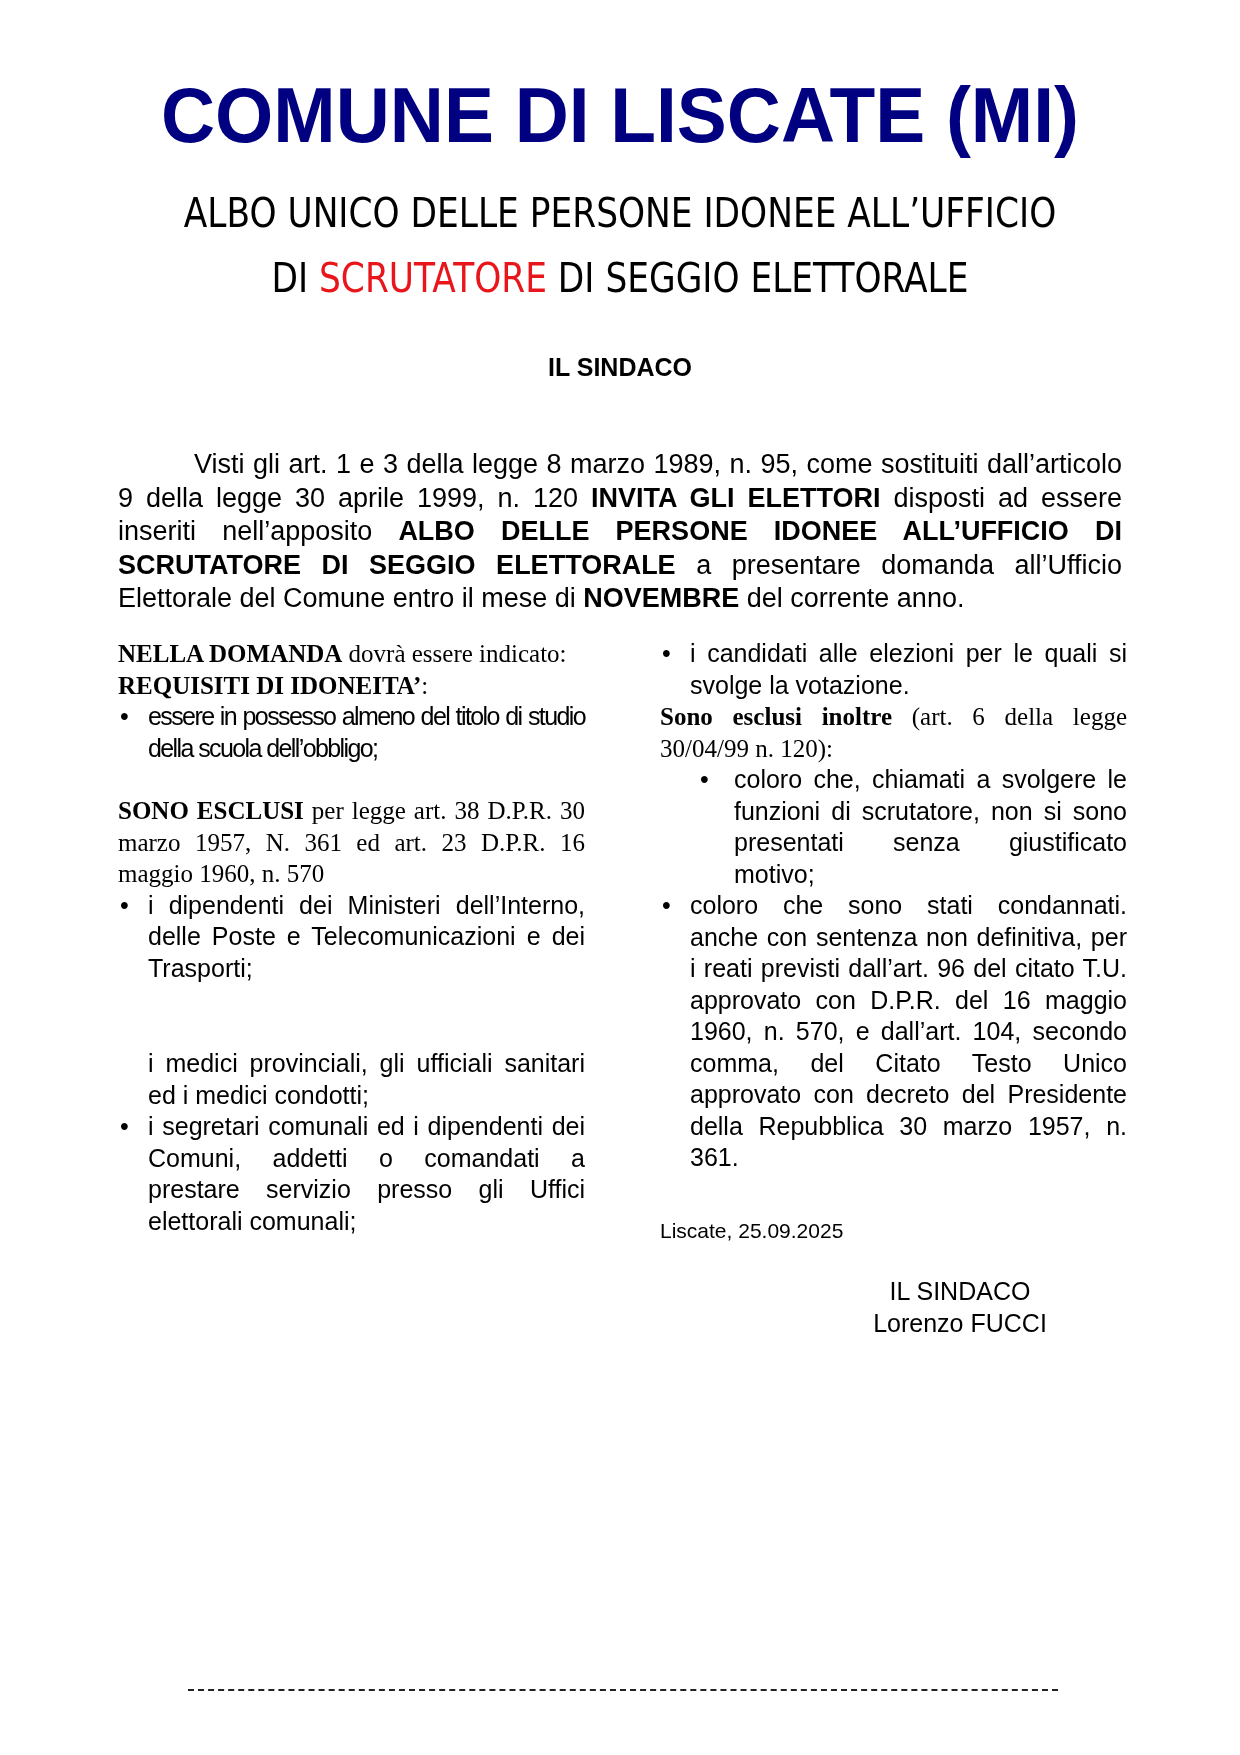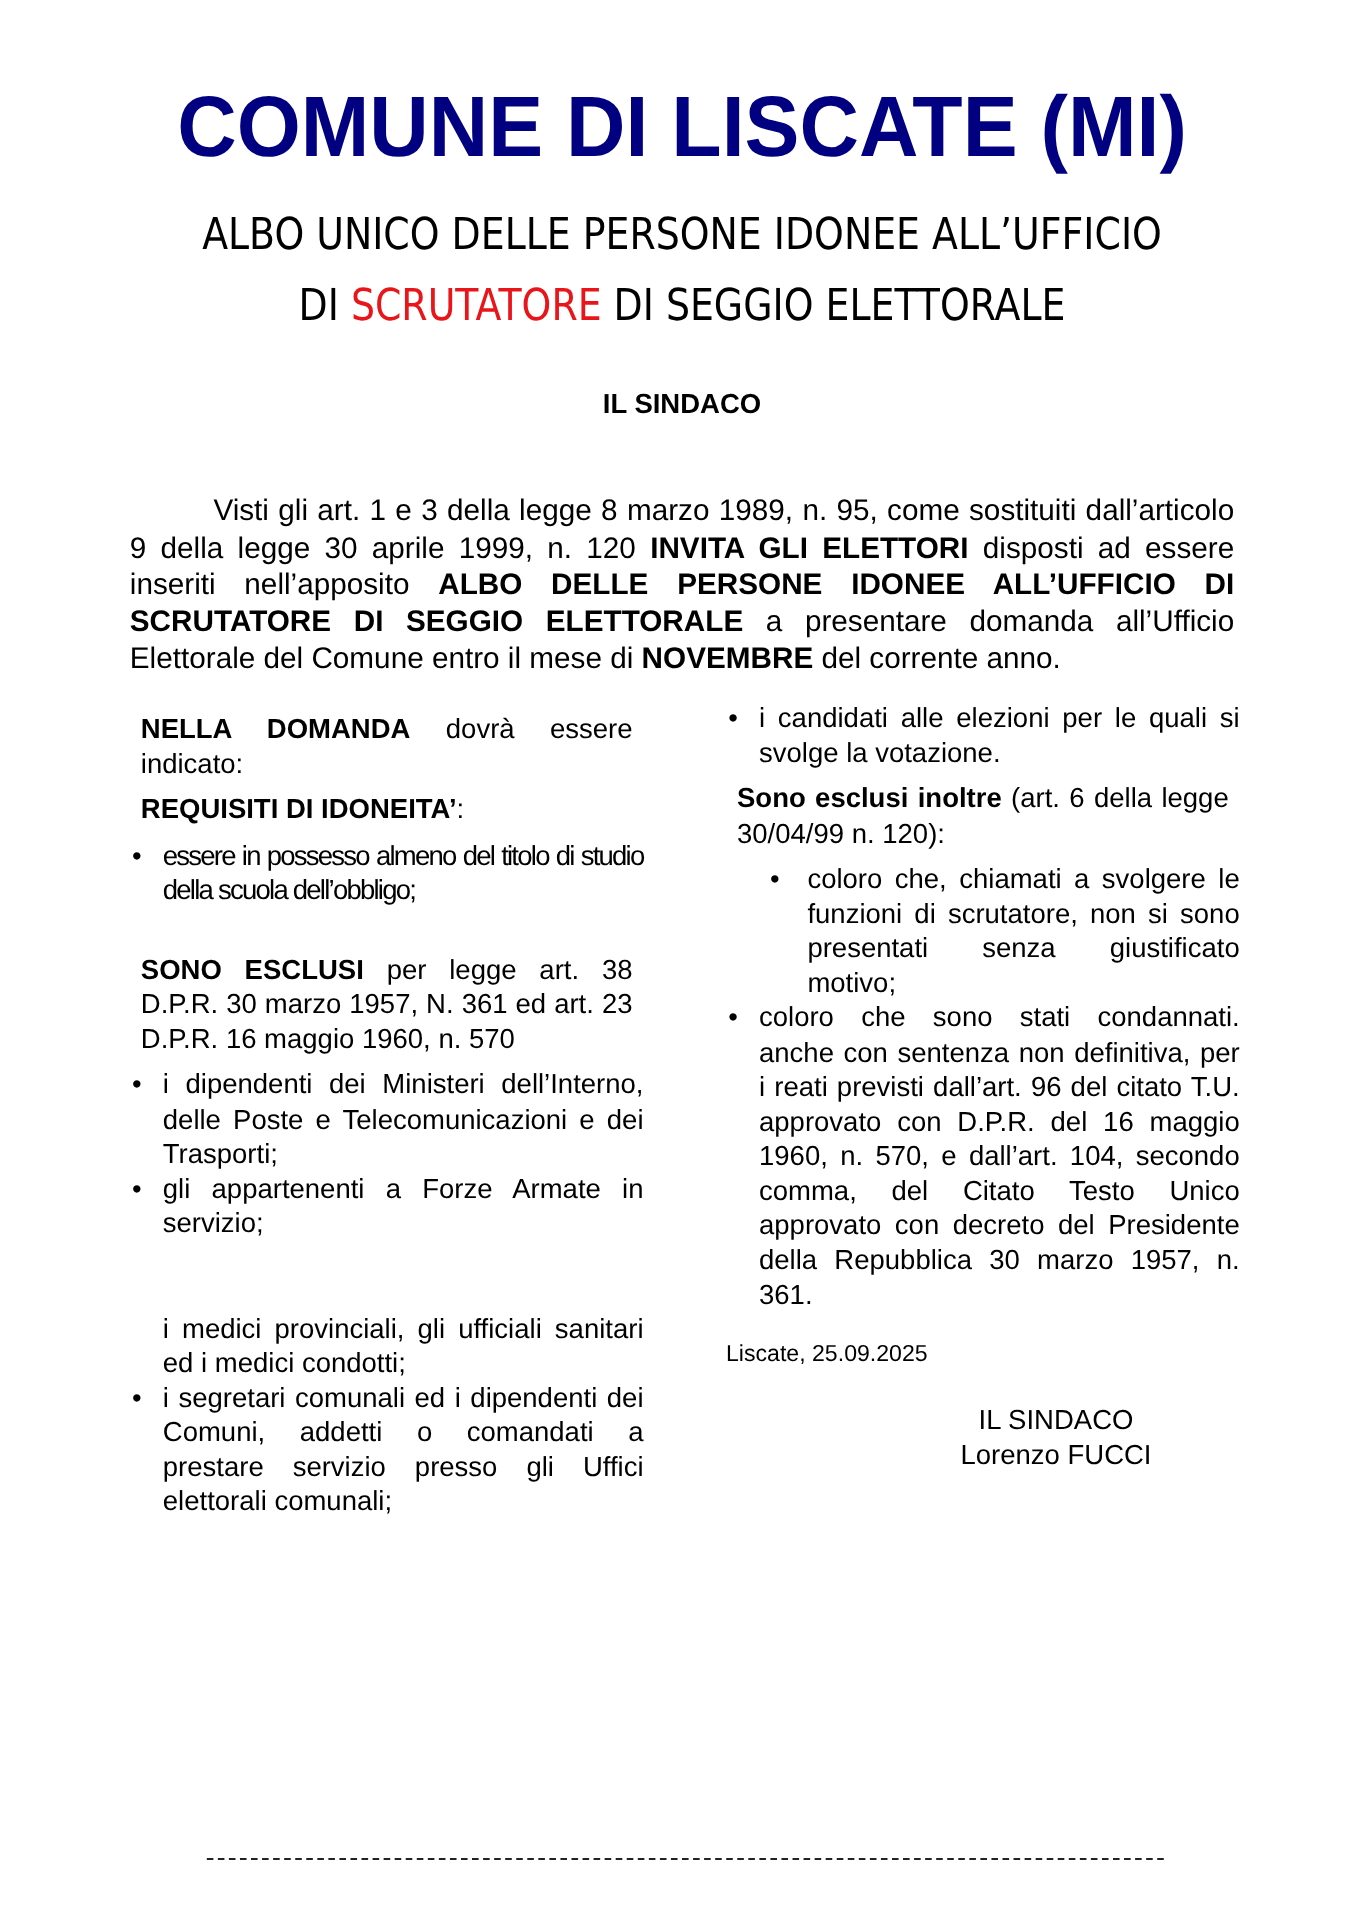--- a/index.html
+++ b/index.html
@@ -7,21 +7,21 @@
   .title { position:absolute; left:0; width:1240px; top:76px; text-align:center; color:#000080; font-weight:bold; font-size:78px; letter-spacing:0px; line-height:1; transform:scaleX(0.96); }
   .subtitle { position:absolute; left:0; width:1240px; text-align:center; font-family:"DejaVu Sans", sans-serif; font-size:40px; line-height:1; transform:scaleX(0.86); }
   .sub1 { top:193px; }
   .sub2 { top:258px; }
   .red { color:#e8161b; }
   .sindaco-head { position:absolute; left:0; width:1240px; top:353px; text-align:center; font-weight:bold; font-size:25px; }
   .intro { position:absolute; left:118px; width:1004px; top:408px; font-size:27px; line-height:33.5px; text-align:justify; text-indent:76px;margin-top:40px; }
   .col { position:absolute; font-size:25px; line-height:31.5px; text-align:justify; }
   .colL { left:118px; width:467px; top:638px; }
   .colR { left:660px; width:467px; top:638px; }
-  .col p { margin:10px; }
+  .col p { margin:0;font-family:Liberation Serif, serif; }
   ul.b { list-style:none; margin:0; padding:0; }
   ul.b li { position:relative; padding-left:30px; text-align:justify; }
   ul.b li::before { content:"•"; position:absolute; left:2px; top:0; }
   ul.b li.nobullet::before { content:""; }
   ul.b li.indent { padding-left:74px; }
   ul.b li.indent::before { left:40px; }
   .cond { letter-spacing:-1.6px; }
   .gap { height:31px; }
   .gap2 { height:64px; }
   .date { position:absolute; left:660px; top:1219px; font-size:21px; }
@@ -42,21 +42,20 @@
 <div class="col colL">
   <p><b>NELLA DOMANDA</b><span> dovrà essere indicato:</span></p>
   <p><b>REQUISITI DI IDONEITA’</b><span>:</span></p>
   <ul class="b">
     <li class="cond">essere in possesso almeno del titolo di studio della scuola dell’obbligo;</li>
   </ul>
   <div class="gap"></div>
   <p><b>SONO ESCLUSI</b><span> per legge art. 38 D.P.R. 30 marzo 1957, N. 361 ed art. 23 D.P.R. 16 maggio 1960, n. 570</span></p>
   <ul class="b">
     <li>i dipendenti dei Ministeri dell’Interno, delle Poste e Telecomunicazioni e dei Trasporti;</li>
-    <li>gli appartenenti a Forze Armate in servizio;</li>
     <li class="nobullet">
         <div class="gap2"></div>
       </li>
     <li class="nobullet">i medici provinciali, gli ufficiali sanitari ed i medici condotti;</li>
     <li>i segretari comunali ed i dipendenti dei Comuni, addetti o comandati a prestare servizio presso gli Uffici elettorali comunali;</li>
   </ul>
 </div>
 
 <div class="col colR">
   <ul class="b">

